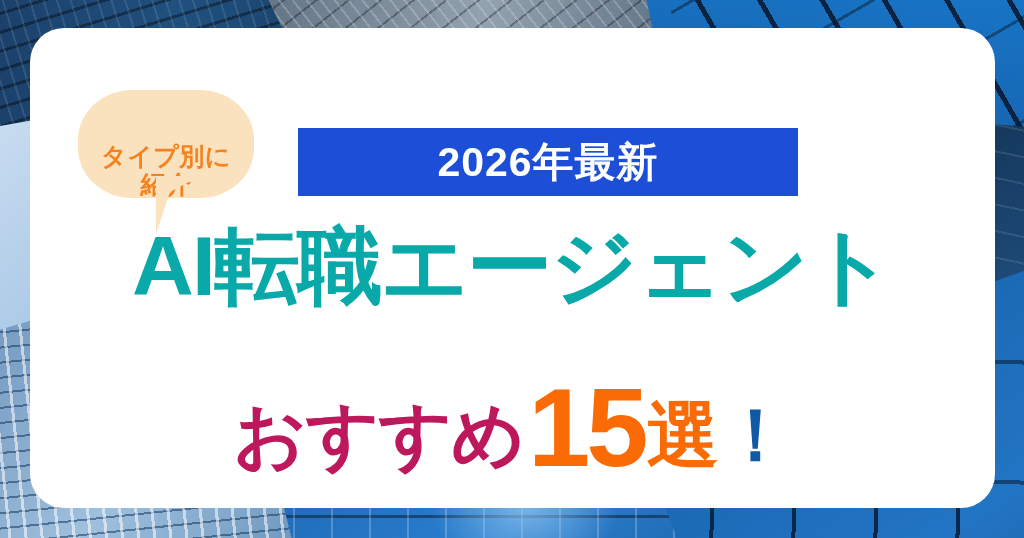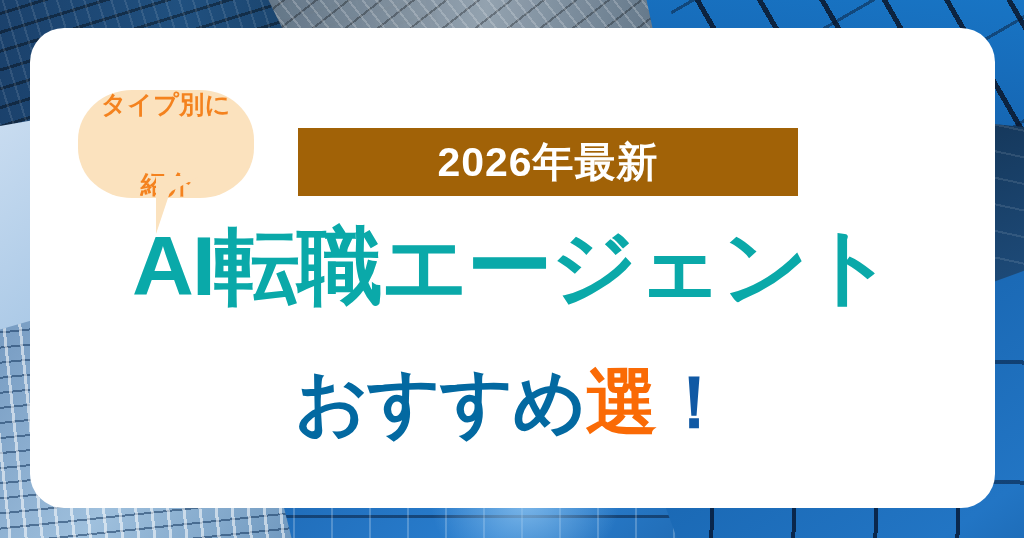--- a/index.html
+++ b/index.html
@@ -138,21 +138,21 @@
     position: absolute;
     left: 48px;
     top: 62px;
     width: 176px;
     height: 108px;
     background: #fbe2be;
     border-radius: 54px / 50px;
     display: flex;
     flex-direction: column;
     align-items: center;
-    justify-content: space-between;
+    justify-content: flex-end;
     line-height: 1.12;
   }
   .bubble-line {
     color: #f4821e;
     font-weight: 700;
     font-size: 25px;
     letter-spacing: .5px;
     white-space: nowrap;
   }
   .bubble-tail {
@@ -166,21 +166,21 @@
     border-bottom: 42px solid transparent;
   }
 
   
   .banner {
     position: absolute;
     left: 268px;
     top: 100px;
     width: 500px;
     height: 68px;
-    background: #a16207;
+    background: #1d4ed8;
     display: flex;
     align-items: center;
     justify-content: center;
   }
   .banner-text {
     color: #ffffff;
     font-weight: 700;
     font-size: 41px;
     letter-spacing: 1px;
     white-space: nowrap;
@@ -208,21 +208,21 @@
     left: 0;
     right: 0;
     top: 338px;
     display: flex;
     align-items: baseline;
     justify-content: center;
     white-space: nowrap;
     line-height: 1;
   }
   .sub-blue {
-    color: #0369a1;
+    color: #be185d;
     font-weight: 700;
     font-size: 72px;
     letter-spacing: -1px;
   }
   .sub-num {
     color: #fa6a05;
     font-weight: 700;
     font-size: 112px;
     letter-spacing: -4px;
     margin: 0 2px 0 4px;
@@ -269,18 +269,19 @@
     <div class="bubble-tail"></div>
 
     <div class="banner">
       <span class="banner-text">2026年最新</span>
     </div>
 
     <div class="headline">AI転職エージェント</div>
 
     <div class="subhead">
       <span class="sub-blue">おすすめ</span>
+      <span class="sub-num">15</span>
       <span class="sub-orange">選</span>
       <span class="sub-bang">！</span>
     </div>
 
   </div>
 </div>
 
 </body></html>

